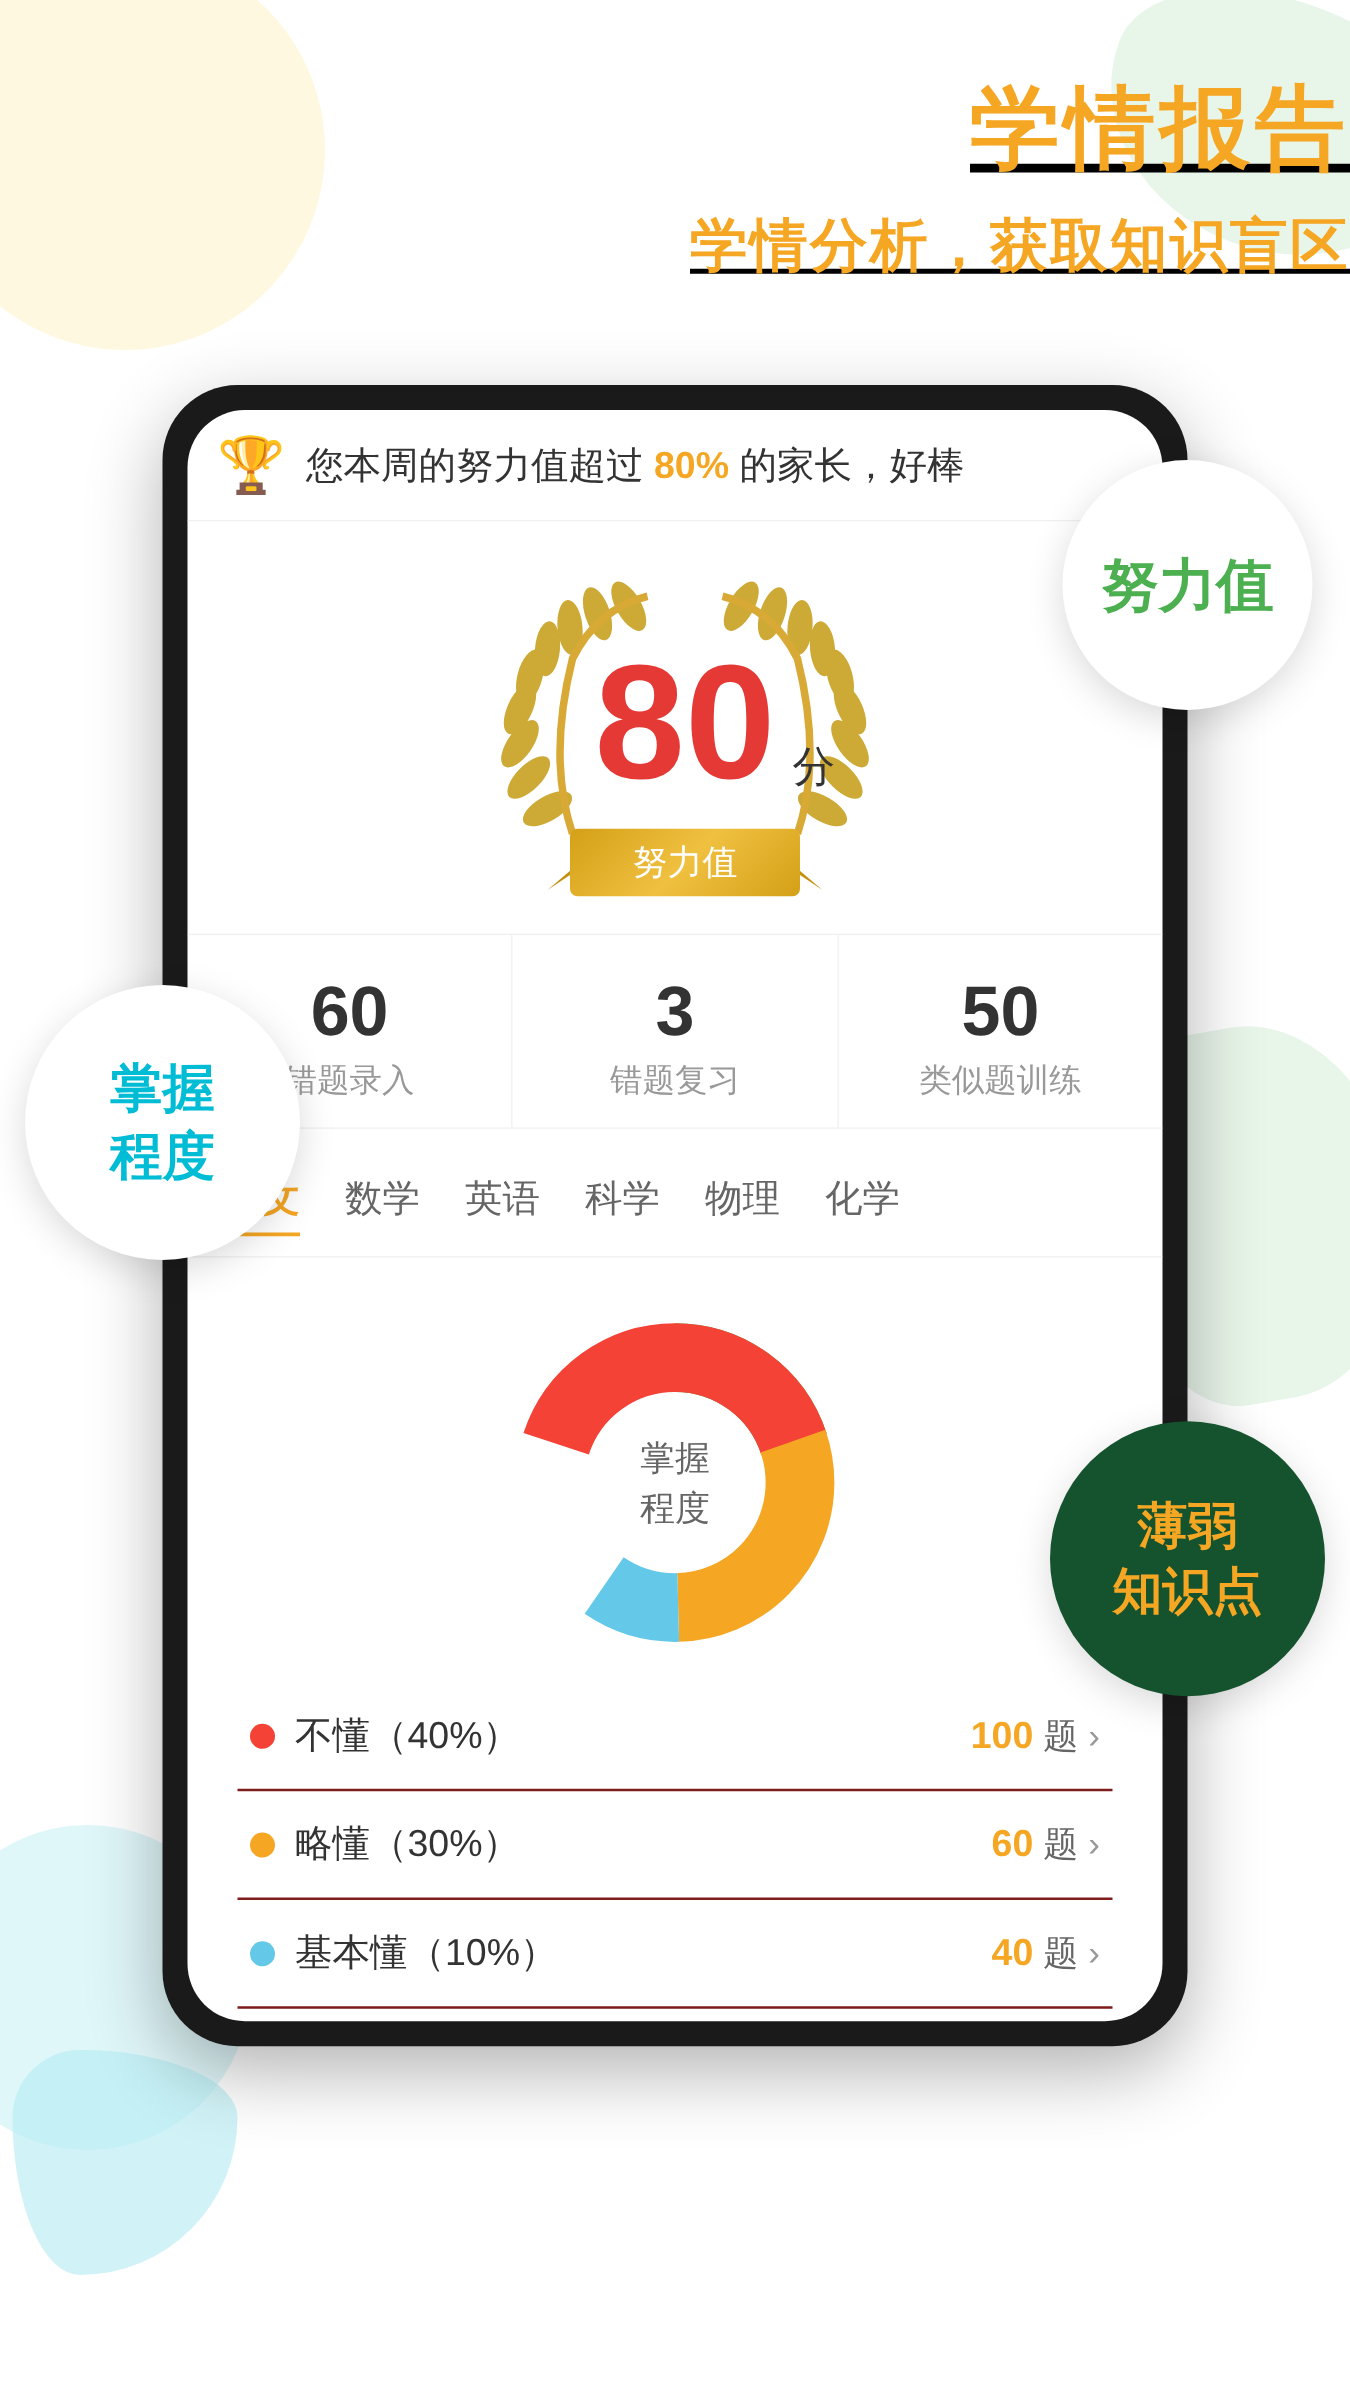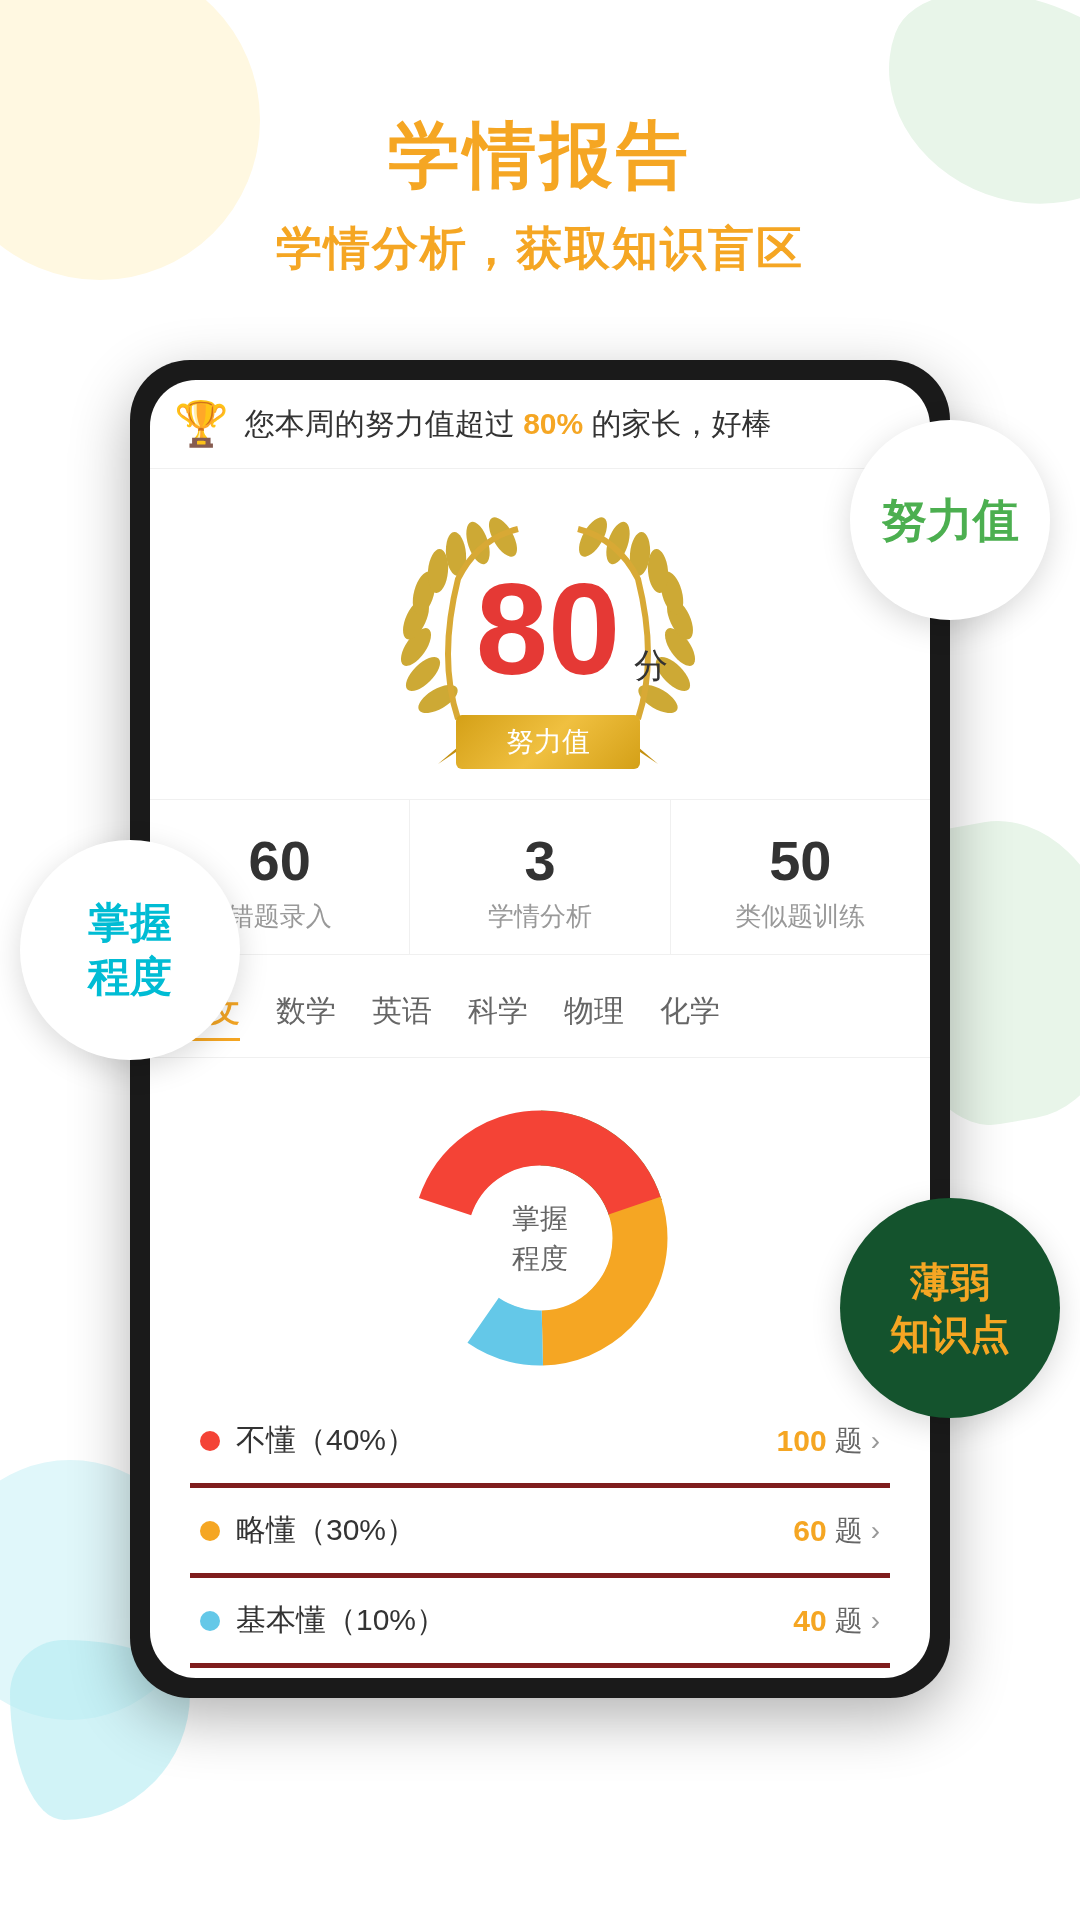--- a/index.html
+++ b/index.html
@@ -55,23 +55,24 @@
       background: #b2ebf2;
       border-radius: 30% 70% 70% 30% / 30% 30% 70% 70%;
       z-index: 0;
       opacity: 0.6;
     }
 
     
     .header {
       position: relative;
       z-index: 1;
-      text-align: center;
-      padding-top: 112px;
+      text-align: right;
+      padding-top: 60px;
       padding-bottom: 20px;
+      text-decoration: underline;
     }
     .header-title {
       font-size: 72px;
       font-weight: 900;
       color: #f5a623;
       letter-spacing: 4px;
       line-height: 1.2;
     }
     .header-subtitle {
       font-size: 46px;
@@ -317,21 +318,21 @@
     .legend-list {
       width: 100%;
       padding: 0 20px;
       margin-top: 10px;
     }
     .legend-item {
       display: flex;
       align-items: center;
       justify-content: space-between;
       padding: 22px 10px;
-      border-bottom: 5px solid #7f1d1d;
+      border-bottom: 2px solid #7f1d1d;
     }
     .legend-left {
       display: flex;
       align-items: center;
       gap: 16px;
     }
     .legend-dot {
       width: 20px;
       height: 20px;
       border-radius: 50%;
@@ -447,21 +448,21 @@
         </div>
       </div>
 
       <div class="stats-row" id="stats-row">
           <div class="stat-item">
     <div class="stat-number">60</div>
     <div class="stat-label">错题录入</div>
   </div>
           <div class="stat-item">
     <div class="stat-number">3</div>
-    <div class="stat-label">学情分析</div>
+    <div class="stat-label">错题复习</div>
   </div>
           <div class="stat-item">
     <div class="stat-number">50</div>
     <div class="stat-label">类似题训练</div>
   </div>
         </div>
 
       <div class="subject-tabs" id="subject-tabs">
           <div class="subject-tab active">语文</div>
           <div class="subject-tab">数学</div>

